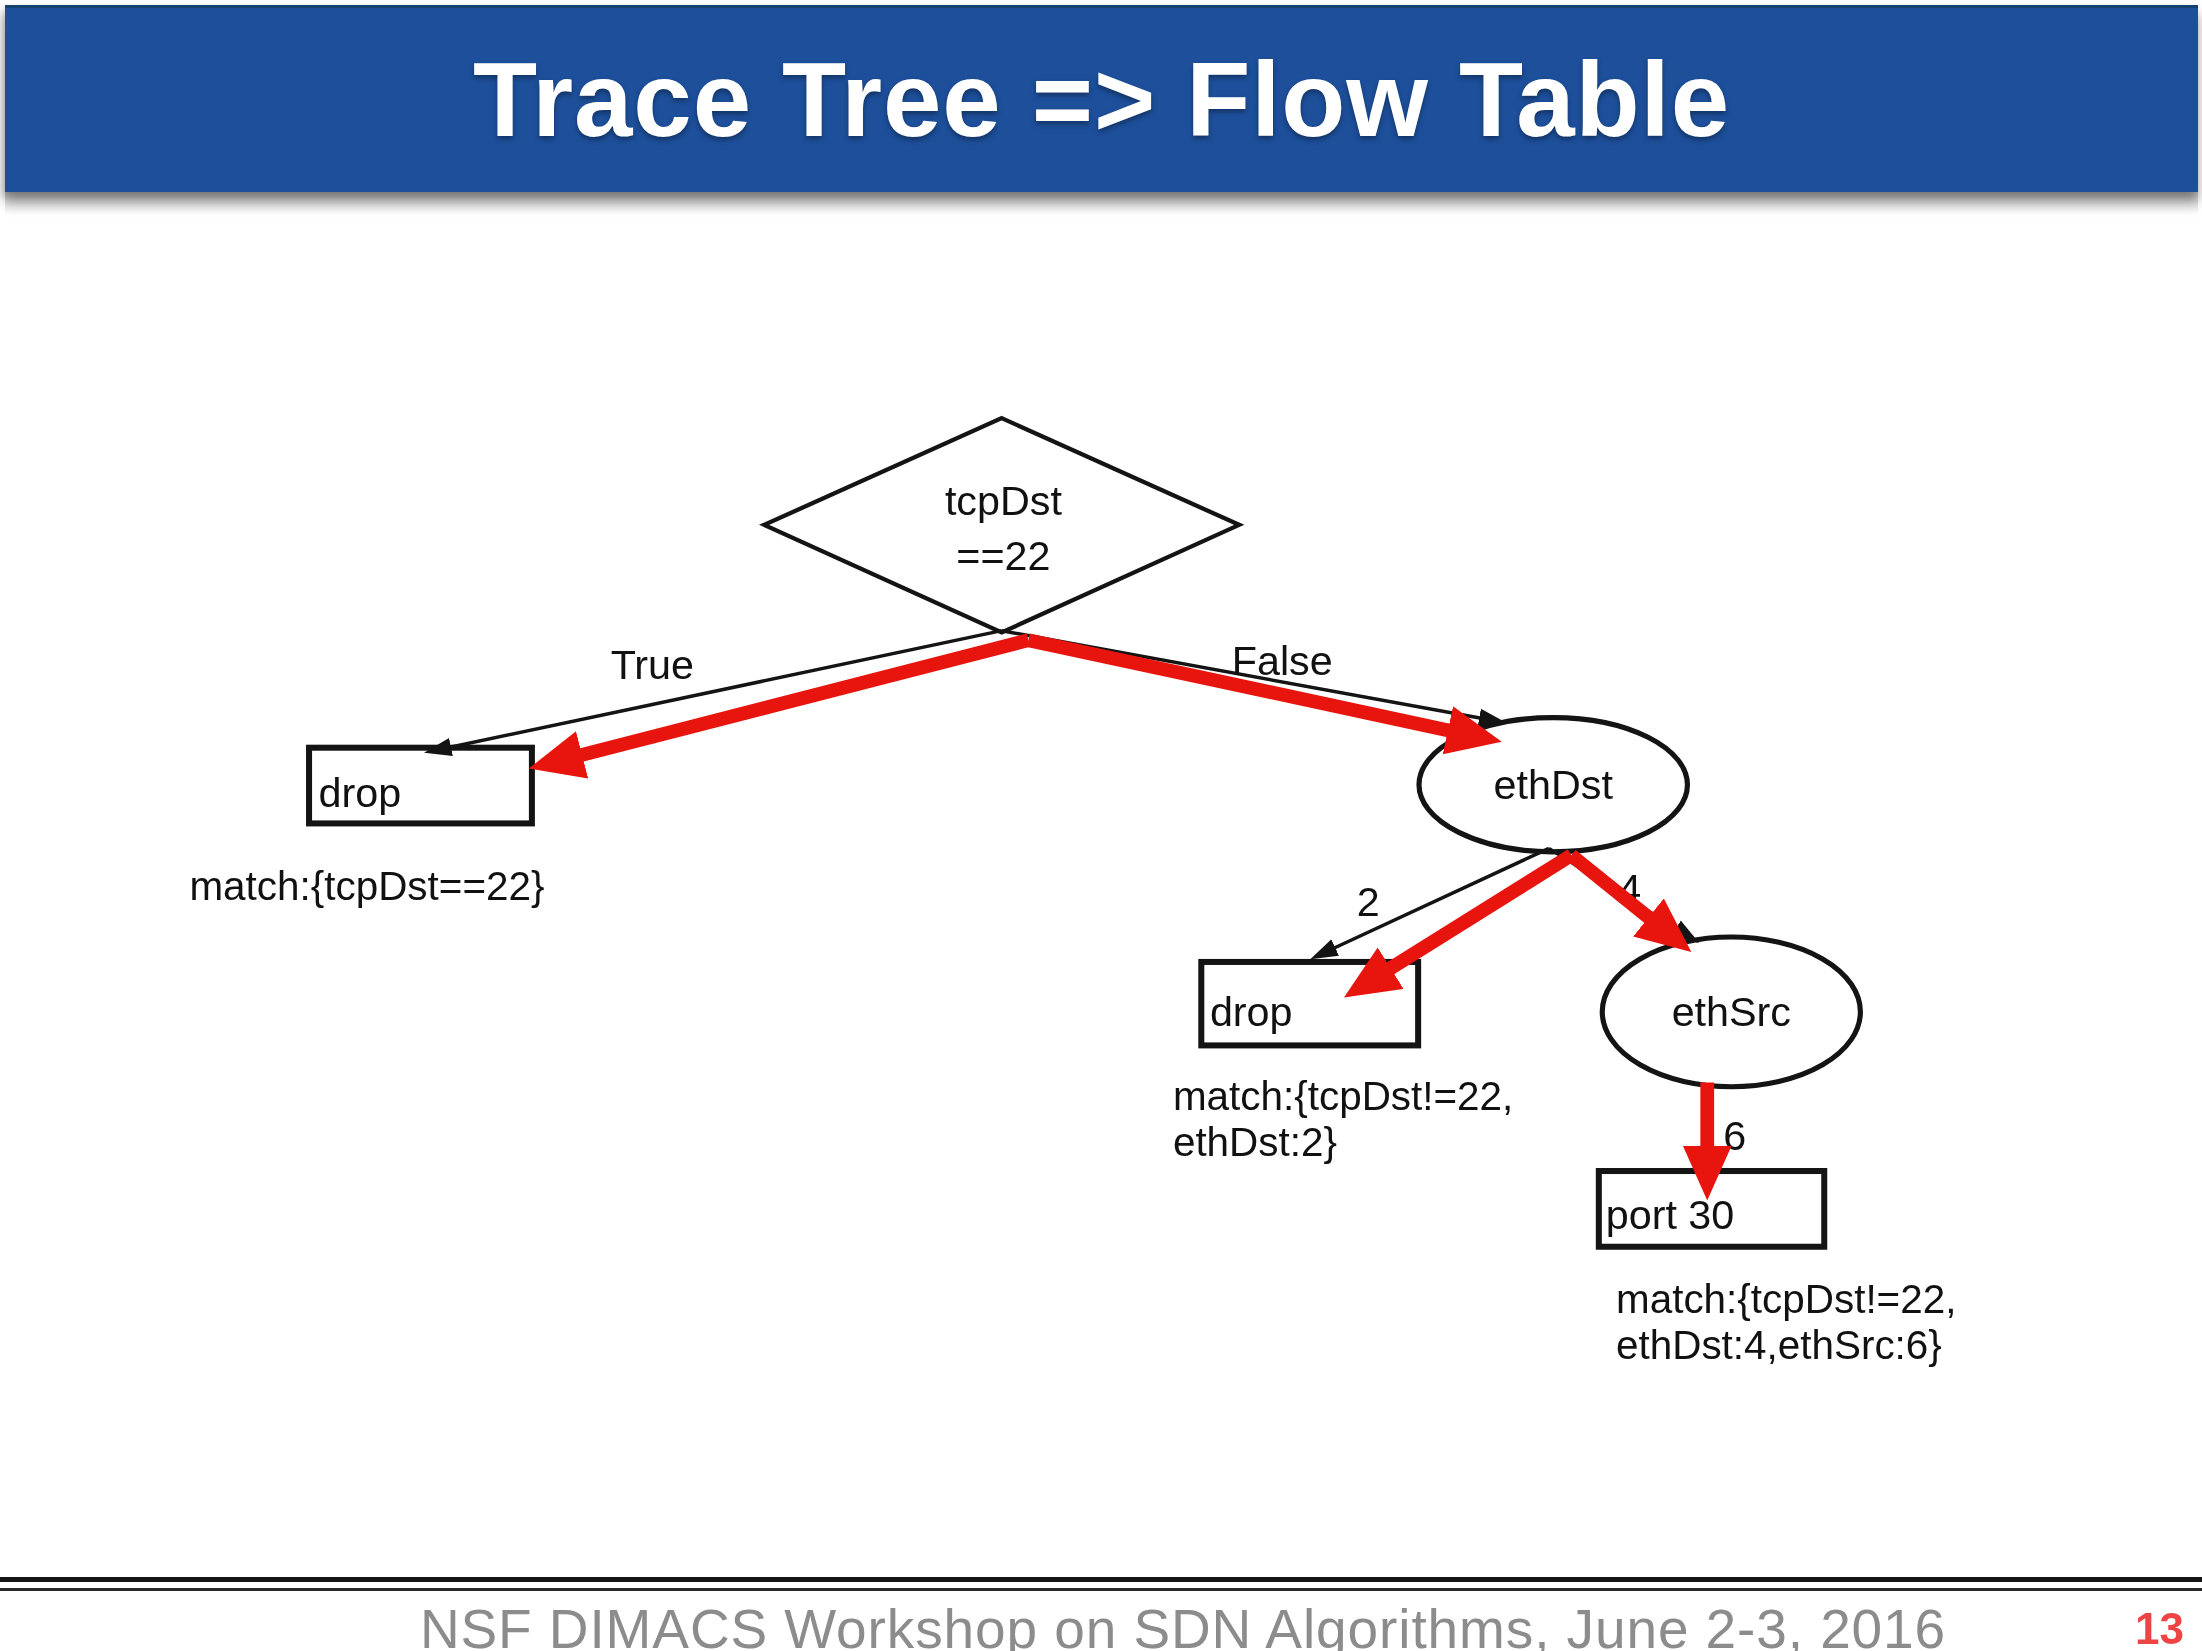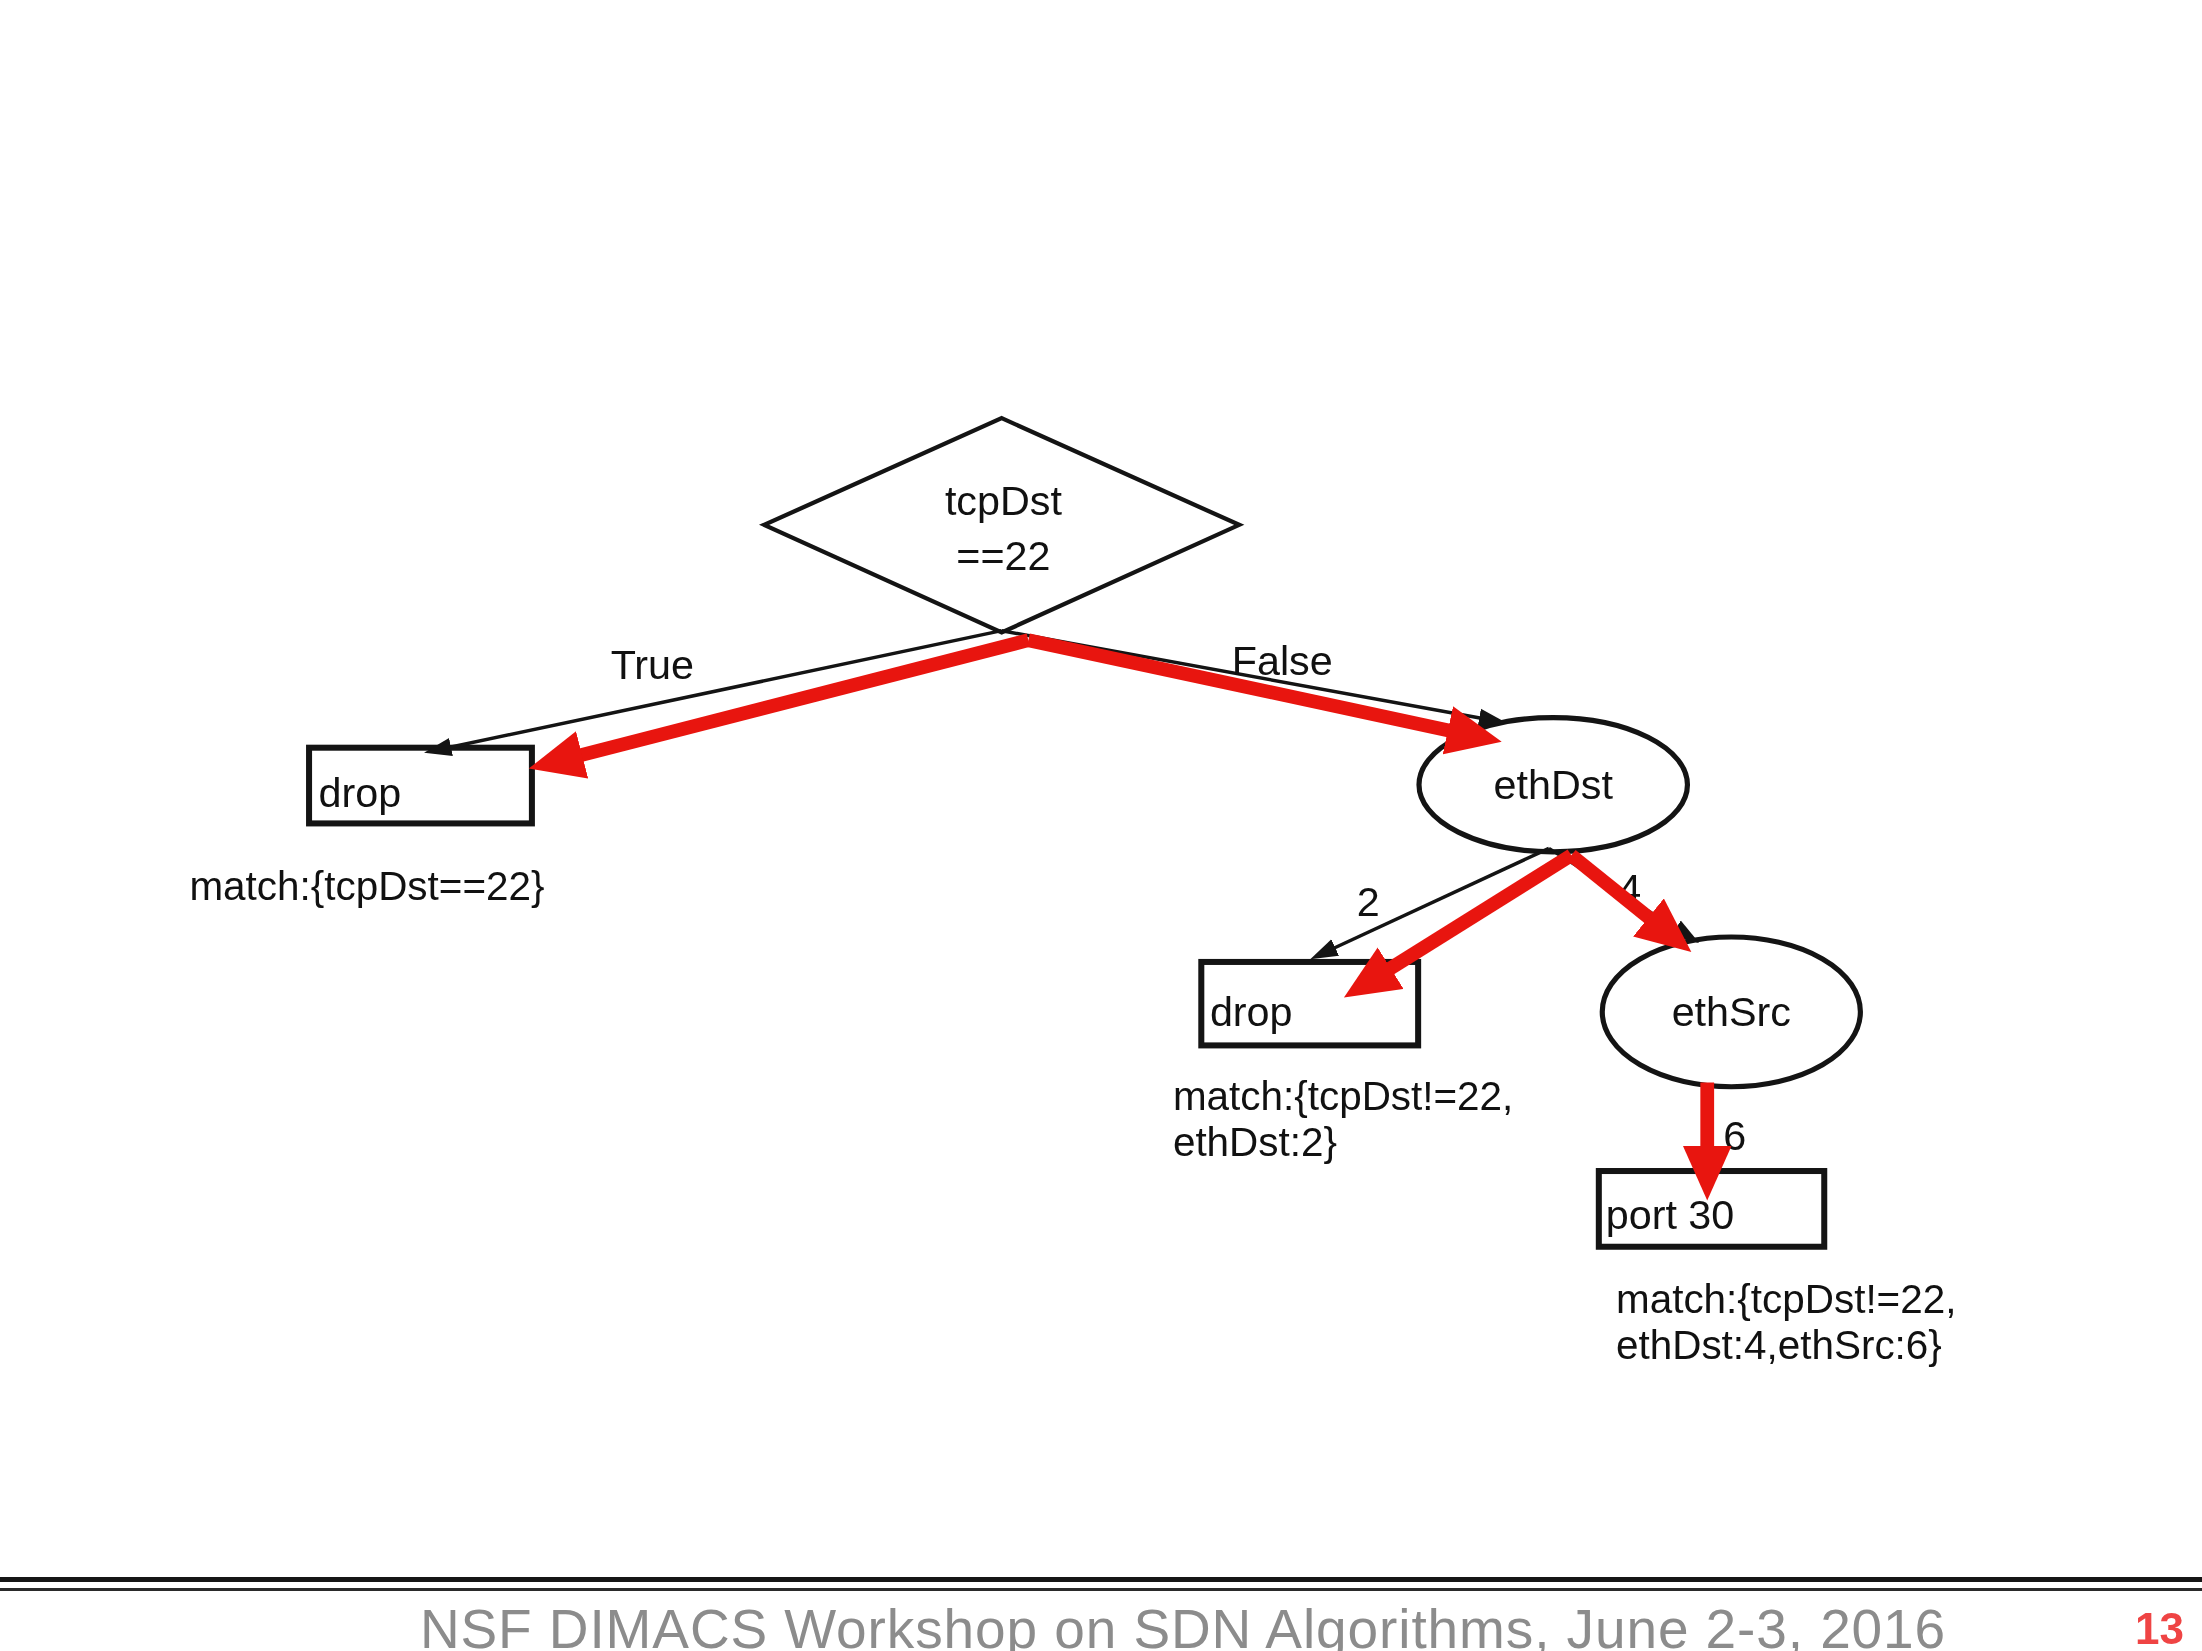--- a/index.html
+++ b/index.html
@@ -97,20 +97,23 @@
     font-size: 44px;
     font-weight: bold;
     color: #ef4444;
   }
 </style>
 </head>
 <body>
 
 <div class="slide">
 
+  <header class="title-bar" style="background-color: rgb(29, 79, 154);">
+    <h1 class="title" style="color: rgb(255, 255, 255);">Trace Tree =&gt; Flow Table</h1>
+  </header>
 
   <svg class="diagram" viewBox="0 0 2560 1920" xmlns="http://www.w3.org/2000/svg">
     <defs>
       <marker id="blackhead" orient="auto" markerUnits="strokeWidth" markerWidth="8" markerHeight="7" refX="1" refY="3.25" viewBox="0 0 8 6.5">
         <path d="M0,0.6 L8,3.25 L0,5.9 Z" fill="#141414"></path>
       </marker>
       <marker id="redhead" orient="auto" markerUnits="strokeWidth" markerWidth="4" markerHeight="3.6" refX="0.6" refY="1.6" viewBox="0 0 3.6 3.2">
         <path d="M0,0 L3.6,1.6 L0,3.2 Z" fill="#e8150f"></path>
       </marker>
     </defs>

